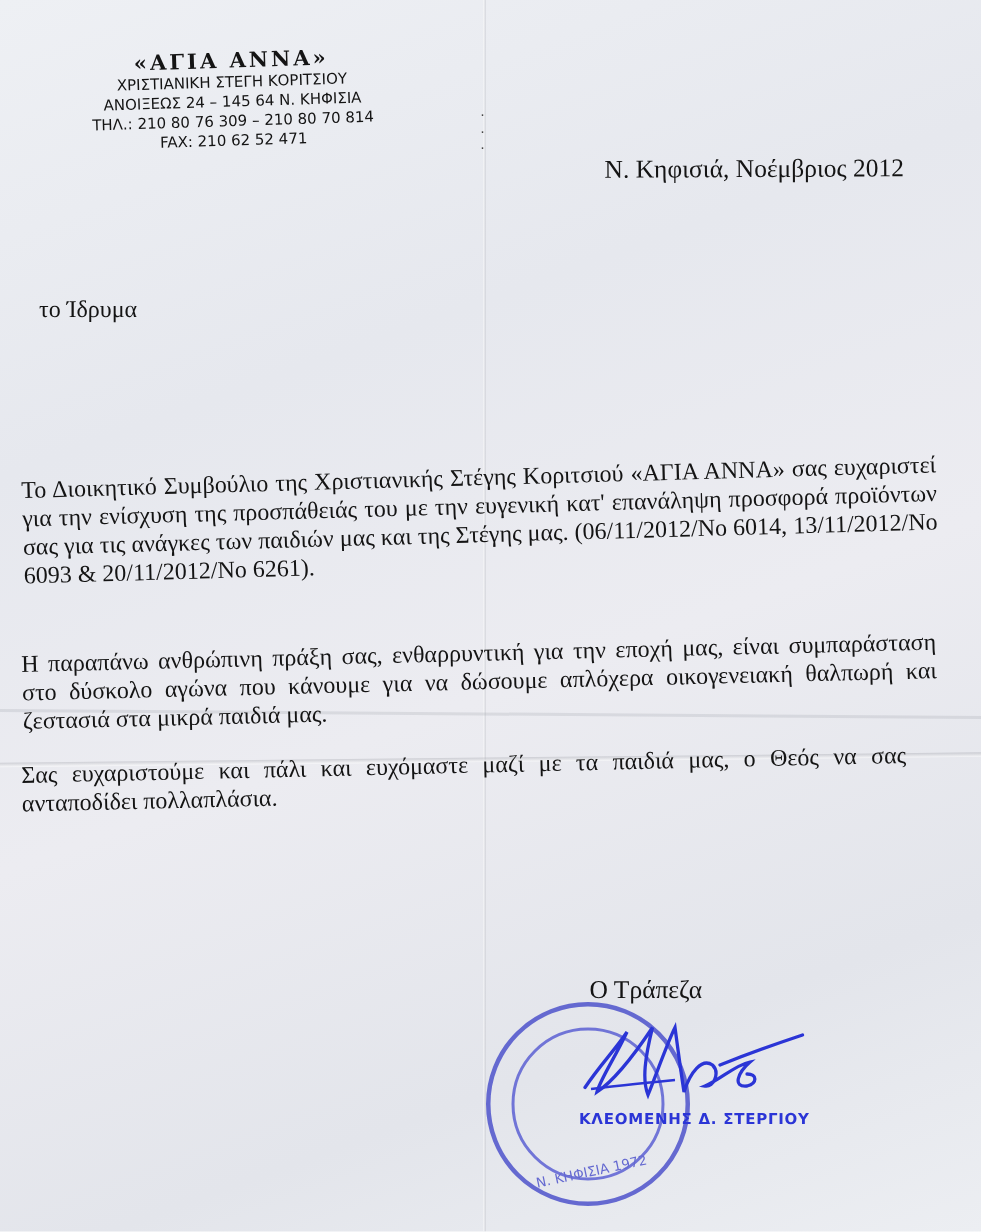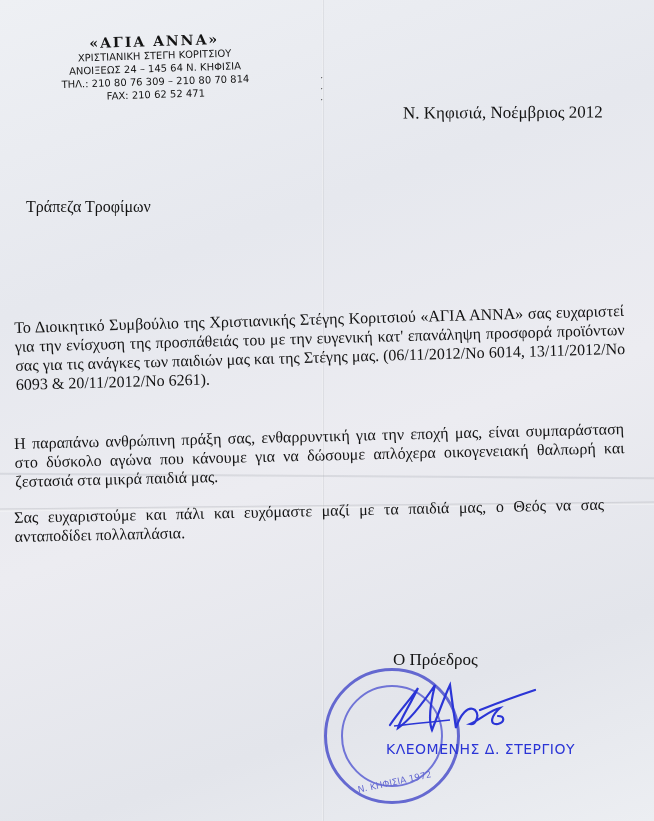--- a/index.html
+++ b/index.html
@@ -32,22 +32,22 @@
   .p2 { top:434px; transform: rotate(-1.4deg); transform-origin:left top; width:610px; }
   .p3 { top:508px; transform: rotate(-1.3deg); transform-origin:left top; width:590px; }
 
   .sign-title { position:absolute; left:393px; top:650px; font-size:17px; }
 
   .stamp { position:absolute; left:324px; top:668px; width:130px; height:130px; border:3px solid #3a3fc7;
     border-radius:50%; opacity:0.75; }
   .stamp-inner { position:absolute; left:14px; top:14px; right:14px; bottom:14px; border:2px solid #4a4fd0; border-radius:50%; }
   .stamp-year { position:absolute; left:30px; bottom:14px; font-family:"DejaVu Sans", sans-serif; font-size:9px; color:#3a3fc7; transform: rotate(-12deg); }
   .signature { position:absolute; left:380px; top:680px; }
-  .sig-name { position:absolute; left:362px; top:741px; font-family:"DejaVu Sans", sans-serif; font-weight:normal;
-    font-size:14px; color:#2b35d6; letter-spacing:0.5px;padding-left:24px; }
+  .sig-name { position:absolute; left:362px; top:741px; font-family:"DejaVu Sans", sans-serif; font-weight:bold;
+    font-size:10px; color:#2b35d6; letter-spacing:0.5px;padding-left:24px; }
 </style>
 </head>
 <body>
 
 <div class="fold-v"></div>
 <div class="fold-h"></div>
 <div class="crease"></div>
 
 <div class="letterhead">
   <div class="lh-name">«ΑΓΙΑ ΑΝΝΑ»</div>
@@ -55,28 +55,28 @@
   <div class="lh-line">ΑΝΟΙΞΕΩΣ 24 – 145 64 Ν. ΚΗΦΙΣΙΑ</div>
   <div class="lh-line">ΤΗΛ.: 210 80 76 309 – 210 80 70 814</div>
   <div class="lh-line">FAX: 210 62 52 471</div>
 </div>
 
 <div class="dots">·<br>·<br>·</div>
 
 <div class="place-date">Ν. Κηφισιά, Νοέμβριος 2012</div>
 
 <div class="recipient">
-  <div>Τράπεζα Τροφίμων</div>
+  <div>το Ίδρυμα</div>
 </div>
 
 <div class="para p1">Το Διοικητικό Συμβούλιο της Χριστιανικής Στέγης Κοριτσιού «ΑΓΙΑ ΑΝΝΑ» σας ευχαριστεί για την ενίσχυση της προσπάθειάς του με την ευγενική κατ' επανάληψη προσφορά προϊόντων σας για τις ανάγκες των παιδιών μας και της Στέγης μας. (06/11/2012/Νο 6014, 13/11/2012/Νο 6093 &amp; 20/11/2012/Νο 6261).</div>
 <div class="para p2">Η παραπάνω ανθρώπινη πράξη σας, ενθαρρυντική για την εποχή μας, είναι συμπαράσταση στο δύσκολο αγώνα που κάνουμε για να δώσουμε απλόχερα οικογενειακή θαλπωρή και ζεστασιά στα μικρά παιδιά μας.</div>
 <div class="para p3">Σας ευχαριστούμε και πάλι και ευχόμαστε μαζί με τα παιδιά μας, ο Θεός να σας ανταποδίδει πολλαπλάσια.</div>
 
-<div class="sign-title">Ο Πρόεδρος</div>
+<div class="sign-title">Ο Τράπεζα</div>
 
 <div class="stamp">
   <div class="stamp-inner"></div>
   <div class="stamp-year">Ν. ΚΗΦΙΣΙΑ 1972</div>
 </div>
 
 <svg class="signature" width="160" height="60" viewBox="0 0 160 60">
   <path d="M10 45 C 20 30, 30 20, 38 8 C 30 25, 20 40, 18 48 C 30 40, 45 20, 55 5 C 50 25, 48 40, 52 50 C 58 35, 65 15, 70 5 C 72 20, 74 35, 76 48 C 80 35, 88 25, 95 30 C 100 35, 96 45, 90 44 C 100 40, 110 30, 120 28 C 112 35, 108 45, 118 44 C 125 42, 125 36, 118 36 M 100 30 C 120 22, 140 15, 155 10" fill="none" stroke="#2b35d6" stroke-width="2.2" stroke-linecap="round"></path>
   <path d="M14 46 C 30 44, 50 42, 70 40" fill="none" stroke="#2b35d6" stroke-width="1.6"></path>
 </svg>

